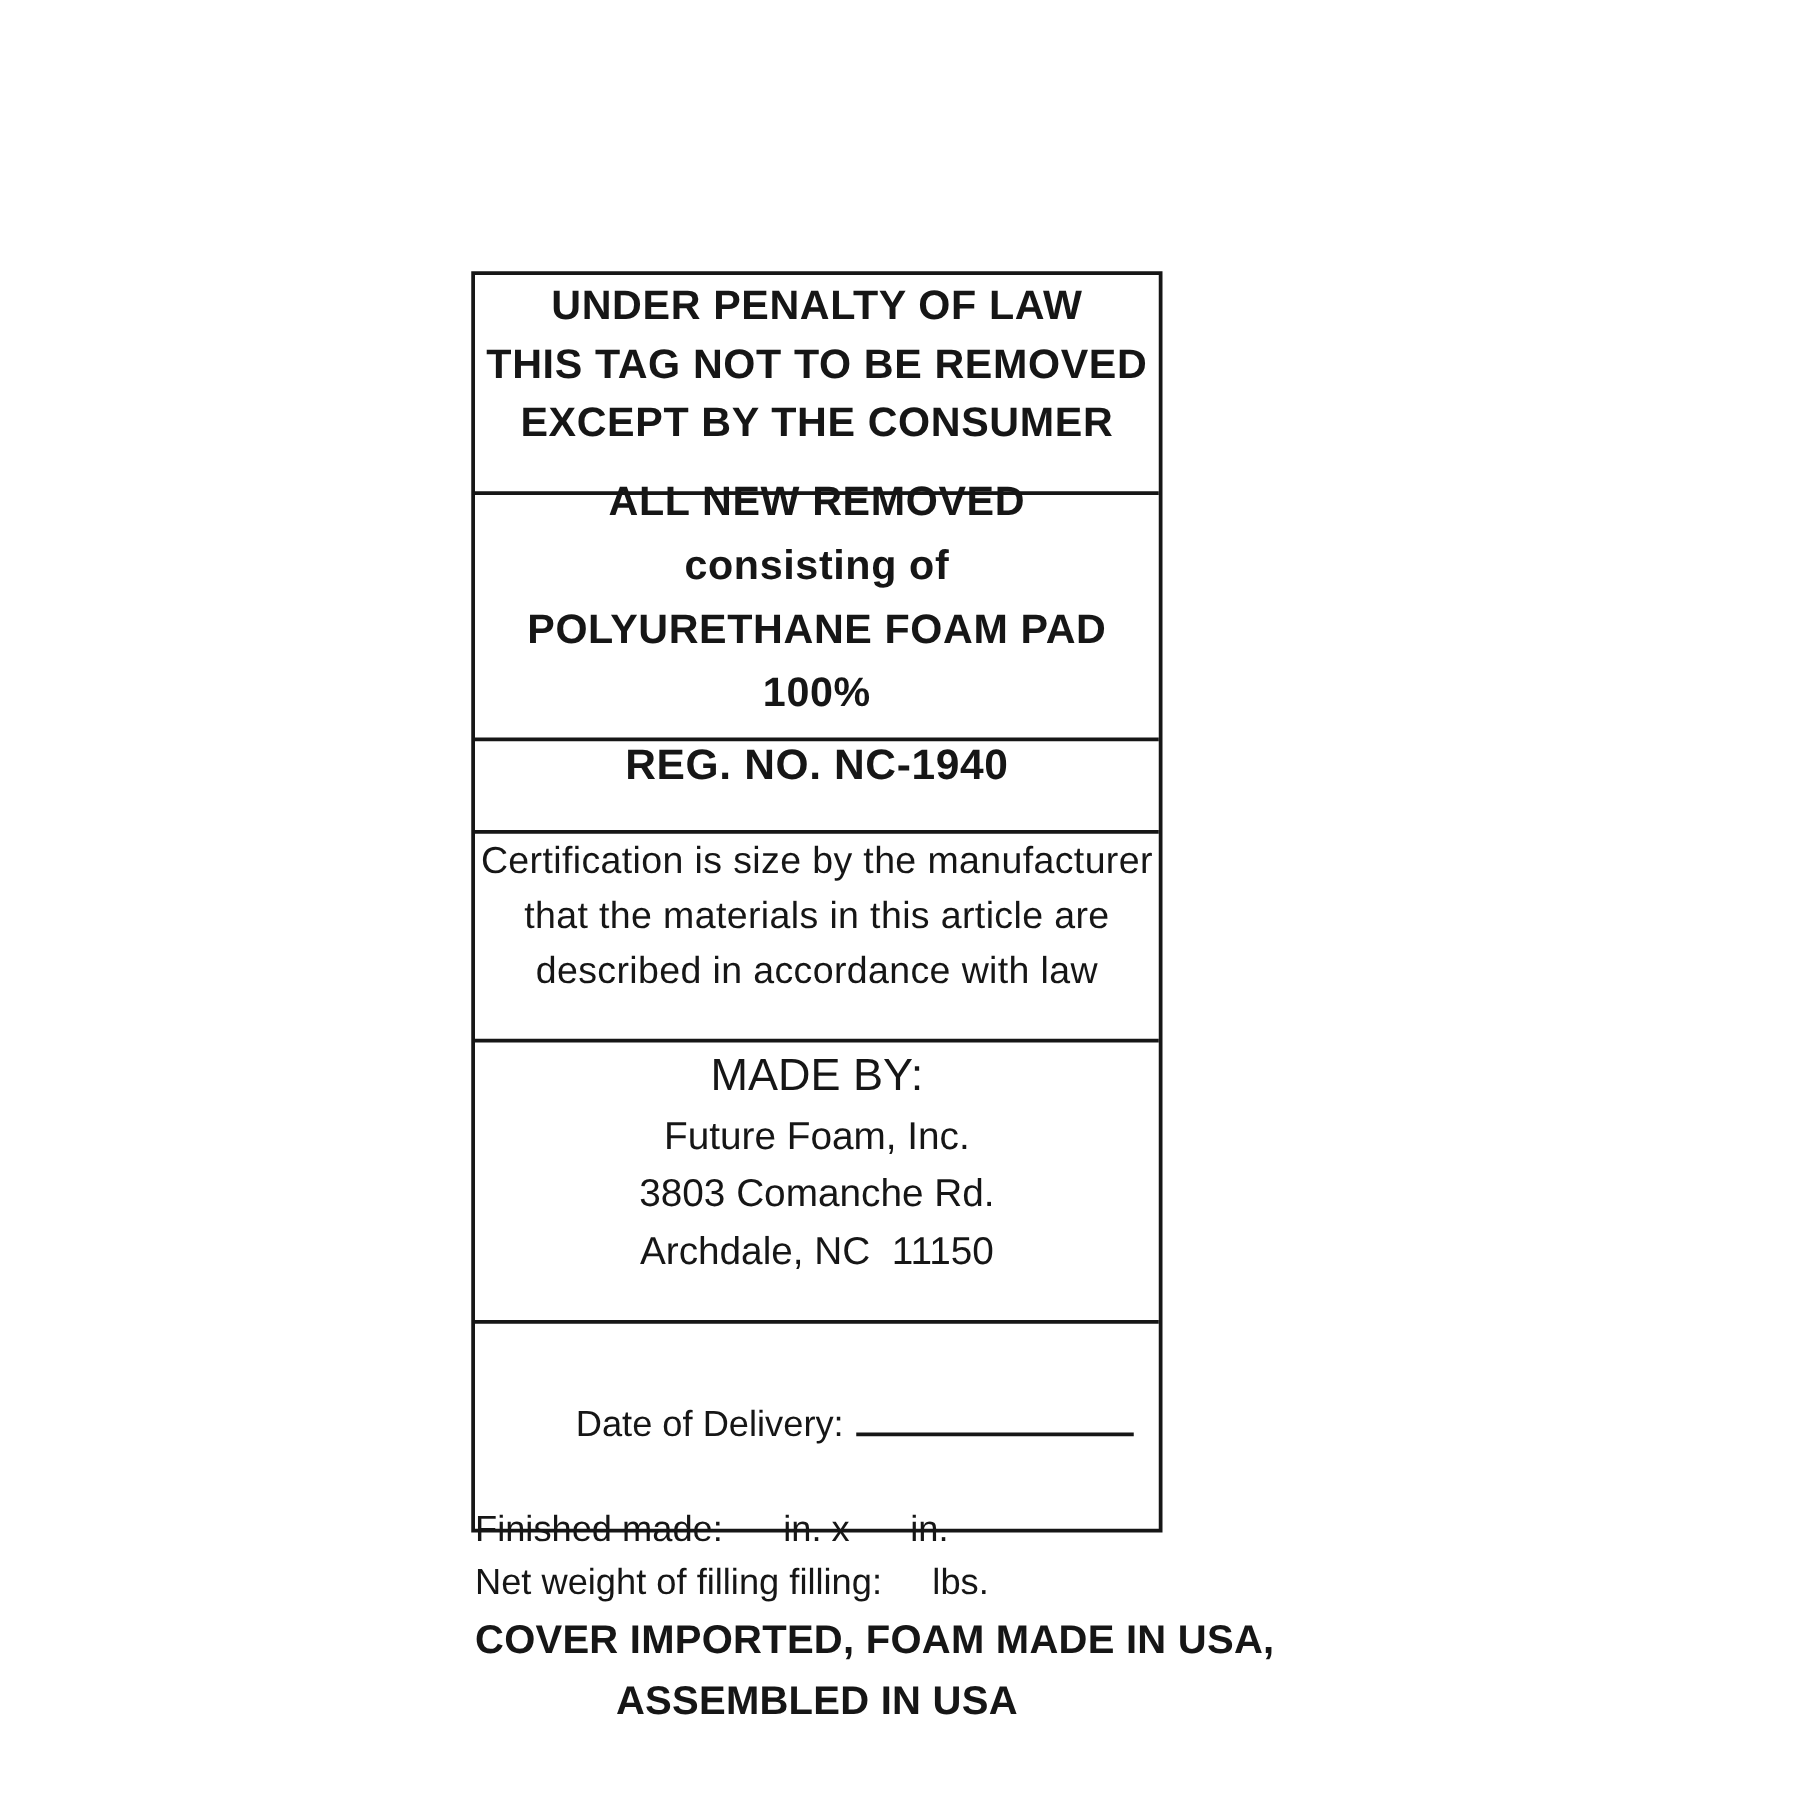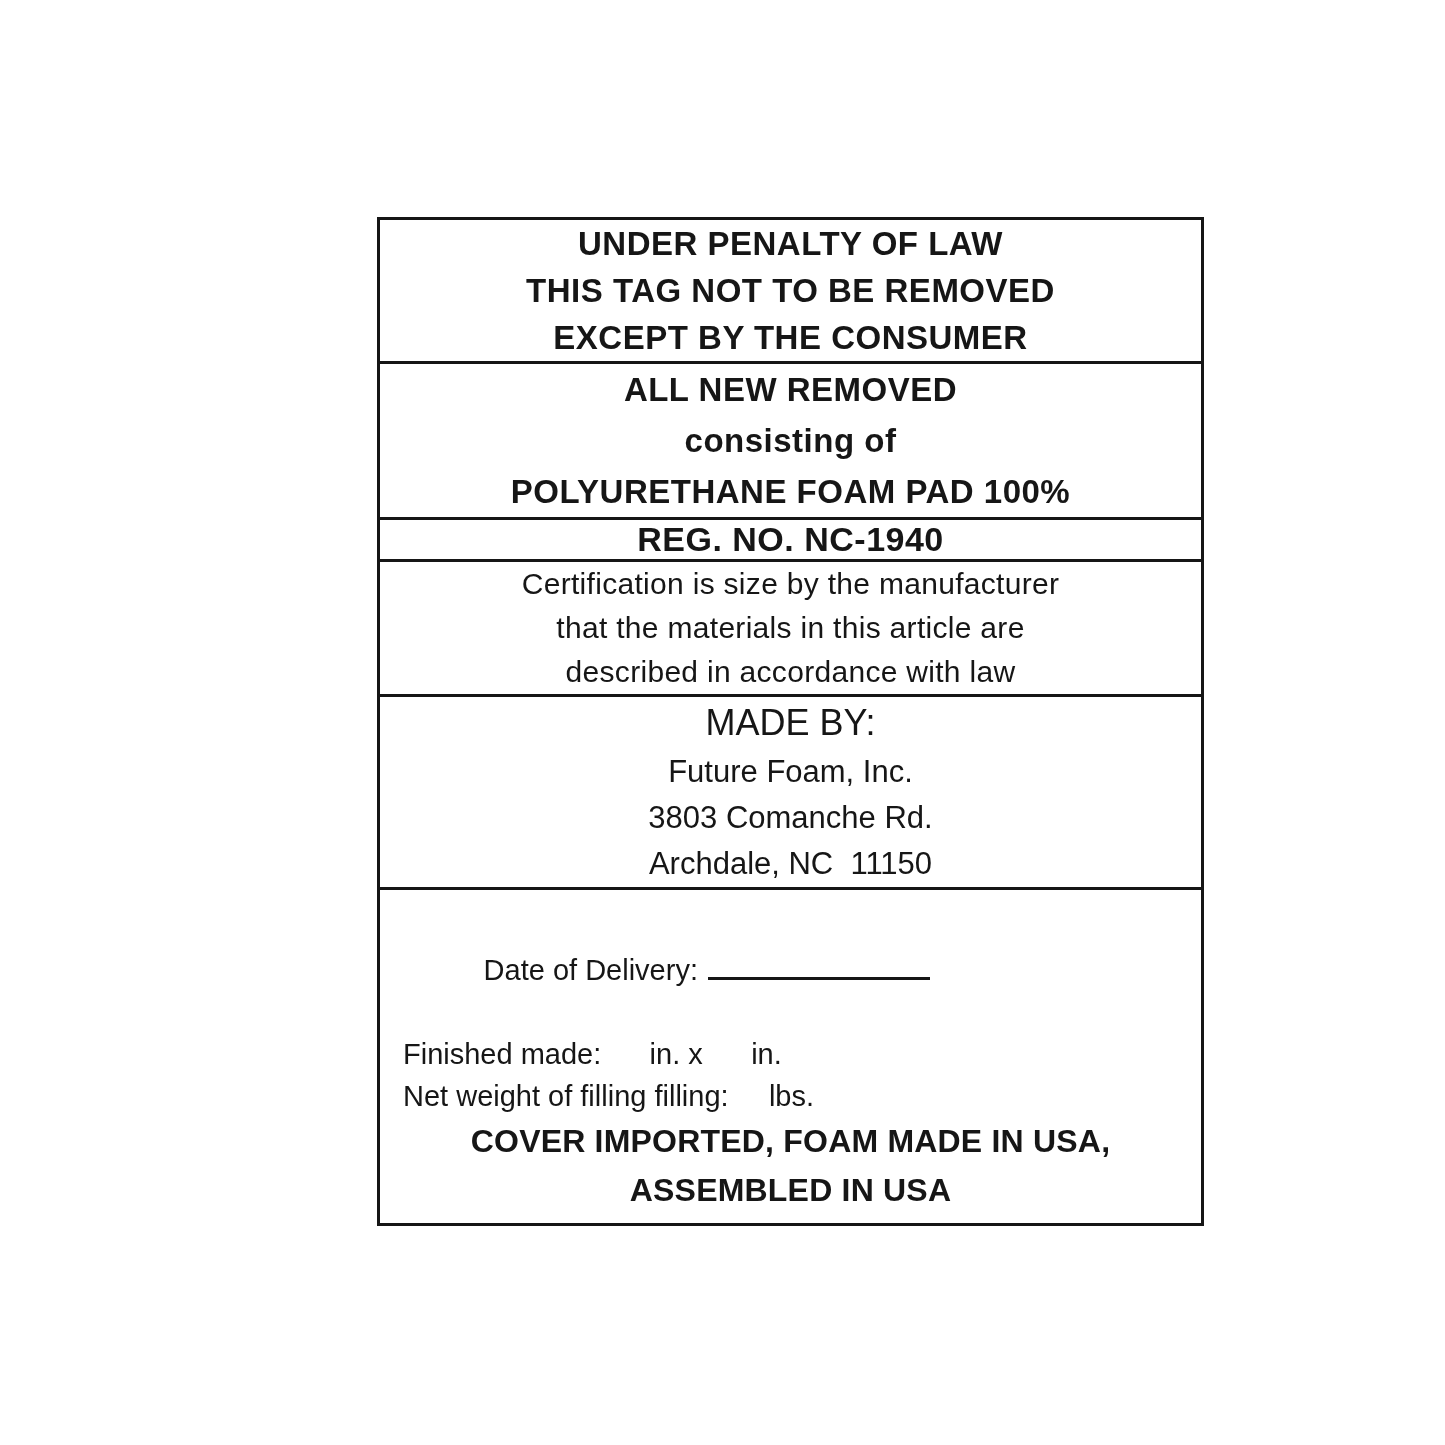--- a/index.html
+++ b/index.html
@@ -15,25 +15,26 @@
   }
   .canvas {
     position: relative;
     width: 1445px; height: 1445px;
     background: var(--bg);
     overflow: hidden;
   }
   .tag {
     position: absolute;
     left: 377px; top: 217px;
-    width: 827px; height: 1009px;
+    width: 553px; height: 1009px;
     border: 3px solid var(--ink);
     background: var(--bg);
     display: flex;
     flex-direction: column;
+    gap: 32px;
   }
   .sec {
     display: flex;
     flex-direction: column;
     justify-content: center;
     text-align: center;
   }
   .sec + .sec { border-top: 3px solid var(--ink); }
 
   .sec-penalty  { height: 148px; font-weight: bold; font-size: 33px; line-height: 47px; letter-spacing: 0.5px; }
@@ -42,21 +43,21 @@
   .sec-cert     { height: 143px; font-size: 30px; line-height: 44px; letter-spacing: 0.3px; }
   .sec-madeby   { height: 198px; }
   .sec-madeby .madeby-heading { font-weight: normal; font-size: 36px; line-height: 52px; }
   .sec-madeby .madeby-line    { font-size: 31px; line-height: 46px; white-space: pre; }
   .sec-details {
     flex: 1;
     justify-content: space-between;
     text-align: left;
     padding: 16px 0 8px 0;
   }
-  .details-block { padding-left: 23px; }
+  .details-block { }
   .detail-line {
     font-size: 29px;
     line-height: 42px;
     white-space: pre;
   }
   .blank-rule {
     display: inline-block;
     width: 222px;
     height: 32px;
     margin-left: 10px;

